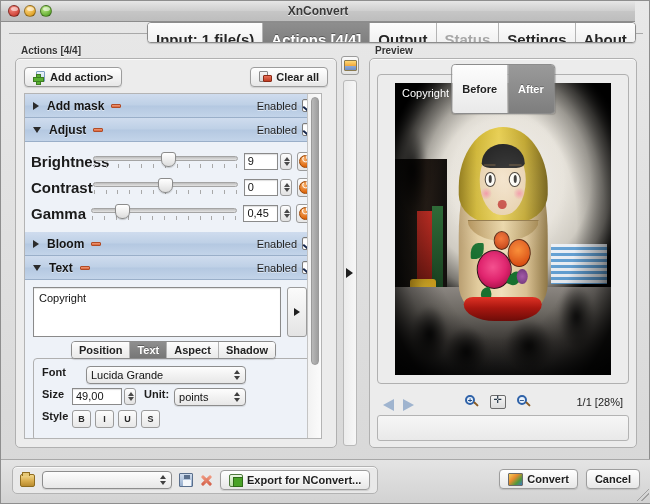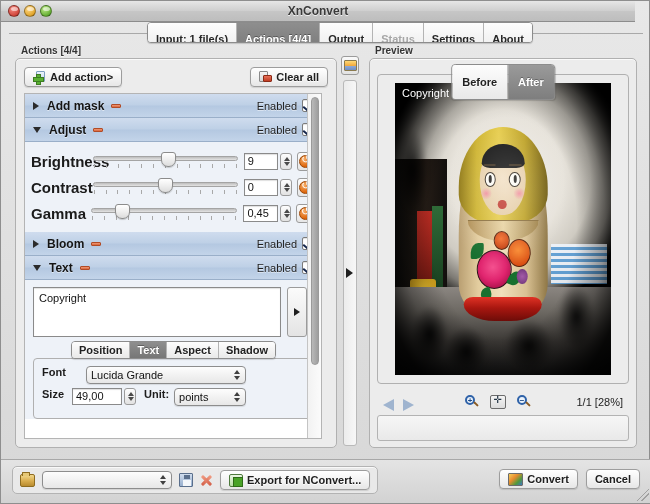--- a/index.html
+++ b/index.html
@@ -52,21 +52,21 @@
   }
   .tabs {
     position:absolute; left:146px; top:0; height:21px;
     display:flex; align-items:stretch;
     border:1px solid #8c8c8c; border-radius:4px; overflow:hidden;
     background:#fff;
     box-shadow: 0 1px 1px rgba(0,0,0,.16);
   }
   .tab {
     display:flex; align-items:center; justify-content:center;
-    padding:16px 8px; font-size:11px; font-weight:bold; color:#262626;
+    padding:16px 8px; font-size:15px; font-weight:bold; color:#262626;
     background: linear-gradient(180deg,#fdfdfd 0%,#e9e9e9 100%);
     border-right:1px solid #b4b4b4;
     text-shadow:0 1px 0 rgba(255,255,255,.7);
     cursor:default;
   }
   .tab:last-child{ border-right:none; }
   .tab.active {
     background: linear-gradient(180deg,#8e8e8e 0%,#767676 100%);
     color:#fff; text-shadow:0 -1px 0 rgba(0,0,0,.35);
   }
@@ -293,21 +293,21 @@
   
   #preview-panel { left:368px; top:14px; width:268px; height:390px; }
   #preview-label { left:374px; top:1px; }
 
   .ba-tabs {
     position:absolute; left:50%; top:5px; transform:translateX(-50%);
     display:inline-flex; border:1px solid #8c8c8c; border-radius:4px; overflow:hidden;
     box-shadow:0 1px 1px rgba(0,0,0,.15); z-index:3;
   }
   .ba-tab {
-    padding:11px 10px; font-size:11px; font-weight:bold; color:#222;
+    padding:18px 10px; font-size:11px; font-weight:bold; color:#222;
     background:linear-gradient(180deg,#fdfdfd,#e9e9e9);
     border-right:1px solid #b3b3b3; text-shadow:0 1px 0 rgba(255,255,255,.7);
   }
   .ba-tab:last-child{border-right:none;}
   .ba-tab.active{ background:linear-gradient(180deg,#9a9a9a,#7e7e7e); color:#fff; text-shadow:0 -1px 0 rgba(0,0,0,.3);}
 
   .prev-inner {
     position:absolute; left:7px; top:15px; right:7px; height:310px;
     border:1px solid #b0b0b0; border-radius:4px; background:#ececec;
   }
@@ -706,20 +706,27 @@
             </div>
             <div class="frow">
               <span class="flbl" style="width:30px">Size</span>
               <span class="numfield" style="width:50px">49,00</span>
               <span class="spin"></span>
               <span style="margin-left:8px;font-size:11px;font-weight:bold;">Unit:</span>
               <span class="combo" style="width:72px;margin-left:5px">
                 <span>points</span>
                 <span class="arrows"></span>
               </span>
+            </div>
+            <div class="frow">
+              <span class="flbl" style="width:30px">Style</span>
+              <span class="stylebtn">B</span>
+              <span class="stylebtn">I</span>
+              <span class="stylebtn">U</span>
+              <span class="stylebtn">S</span>
             </div>
           </div>
         </div>
 
         <div class="vscroll">
           <div class="vthumb"></div>
         </div>
       </div>
     </div>
 

